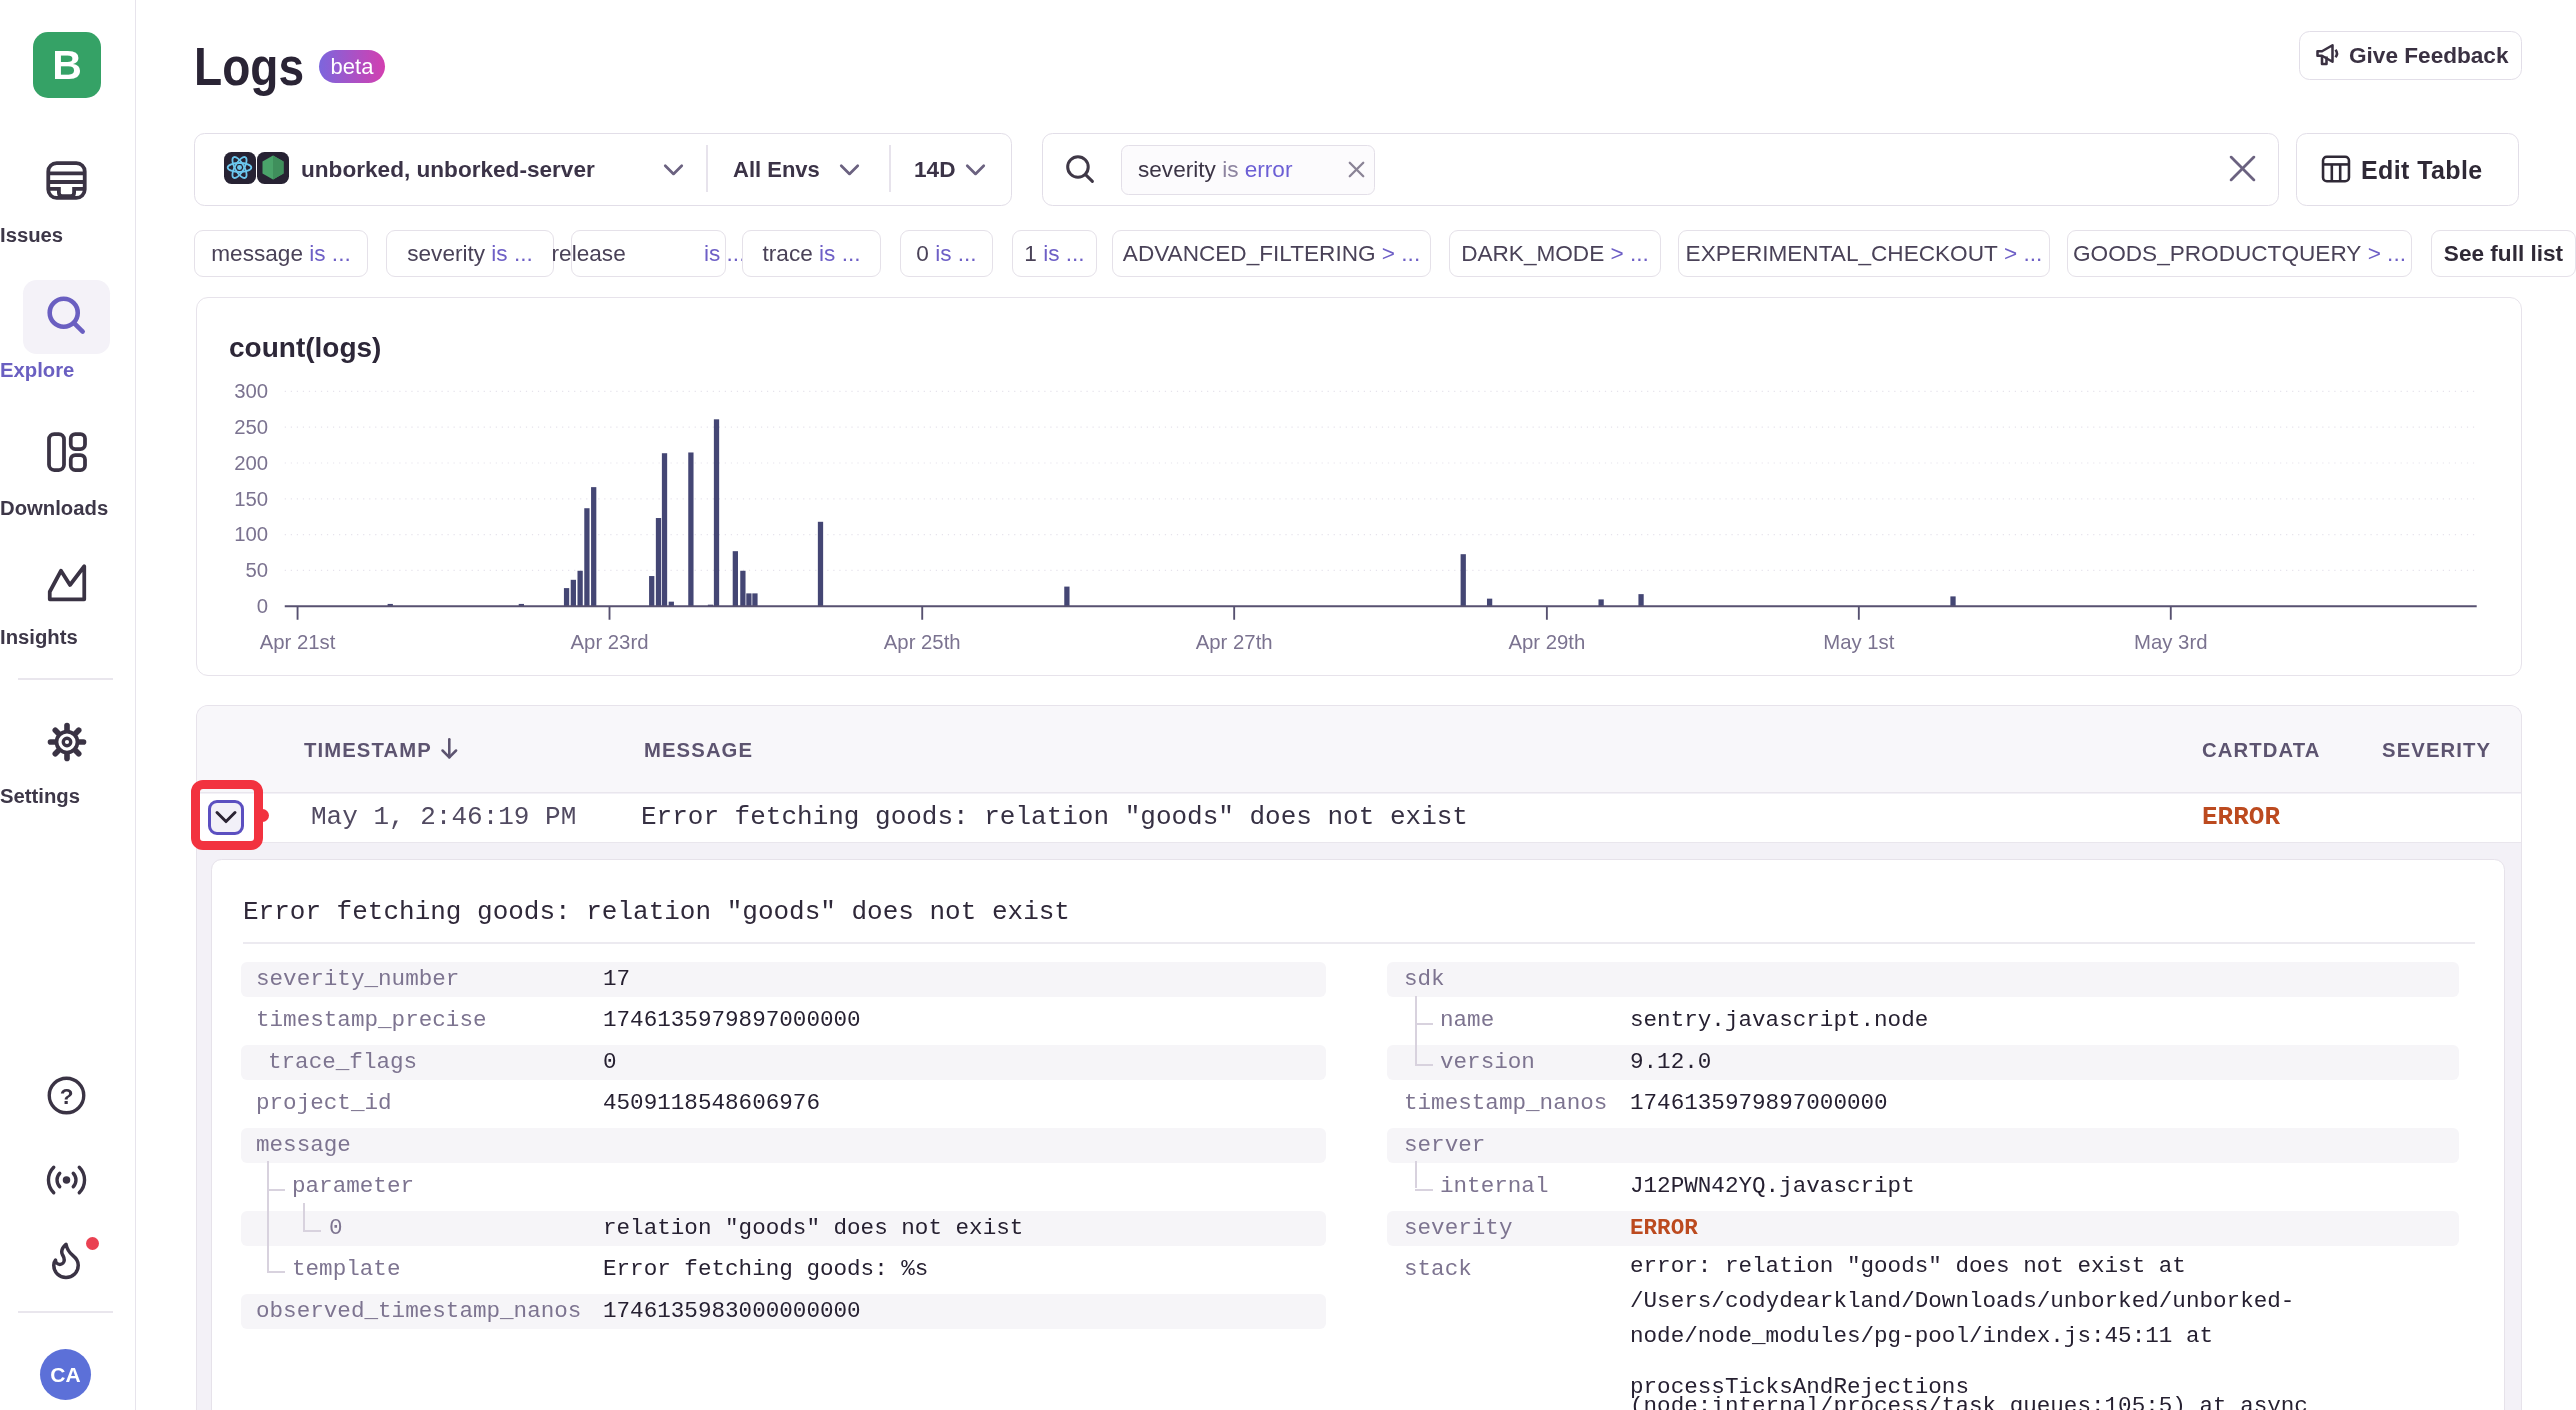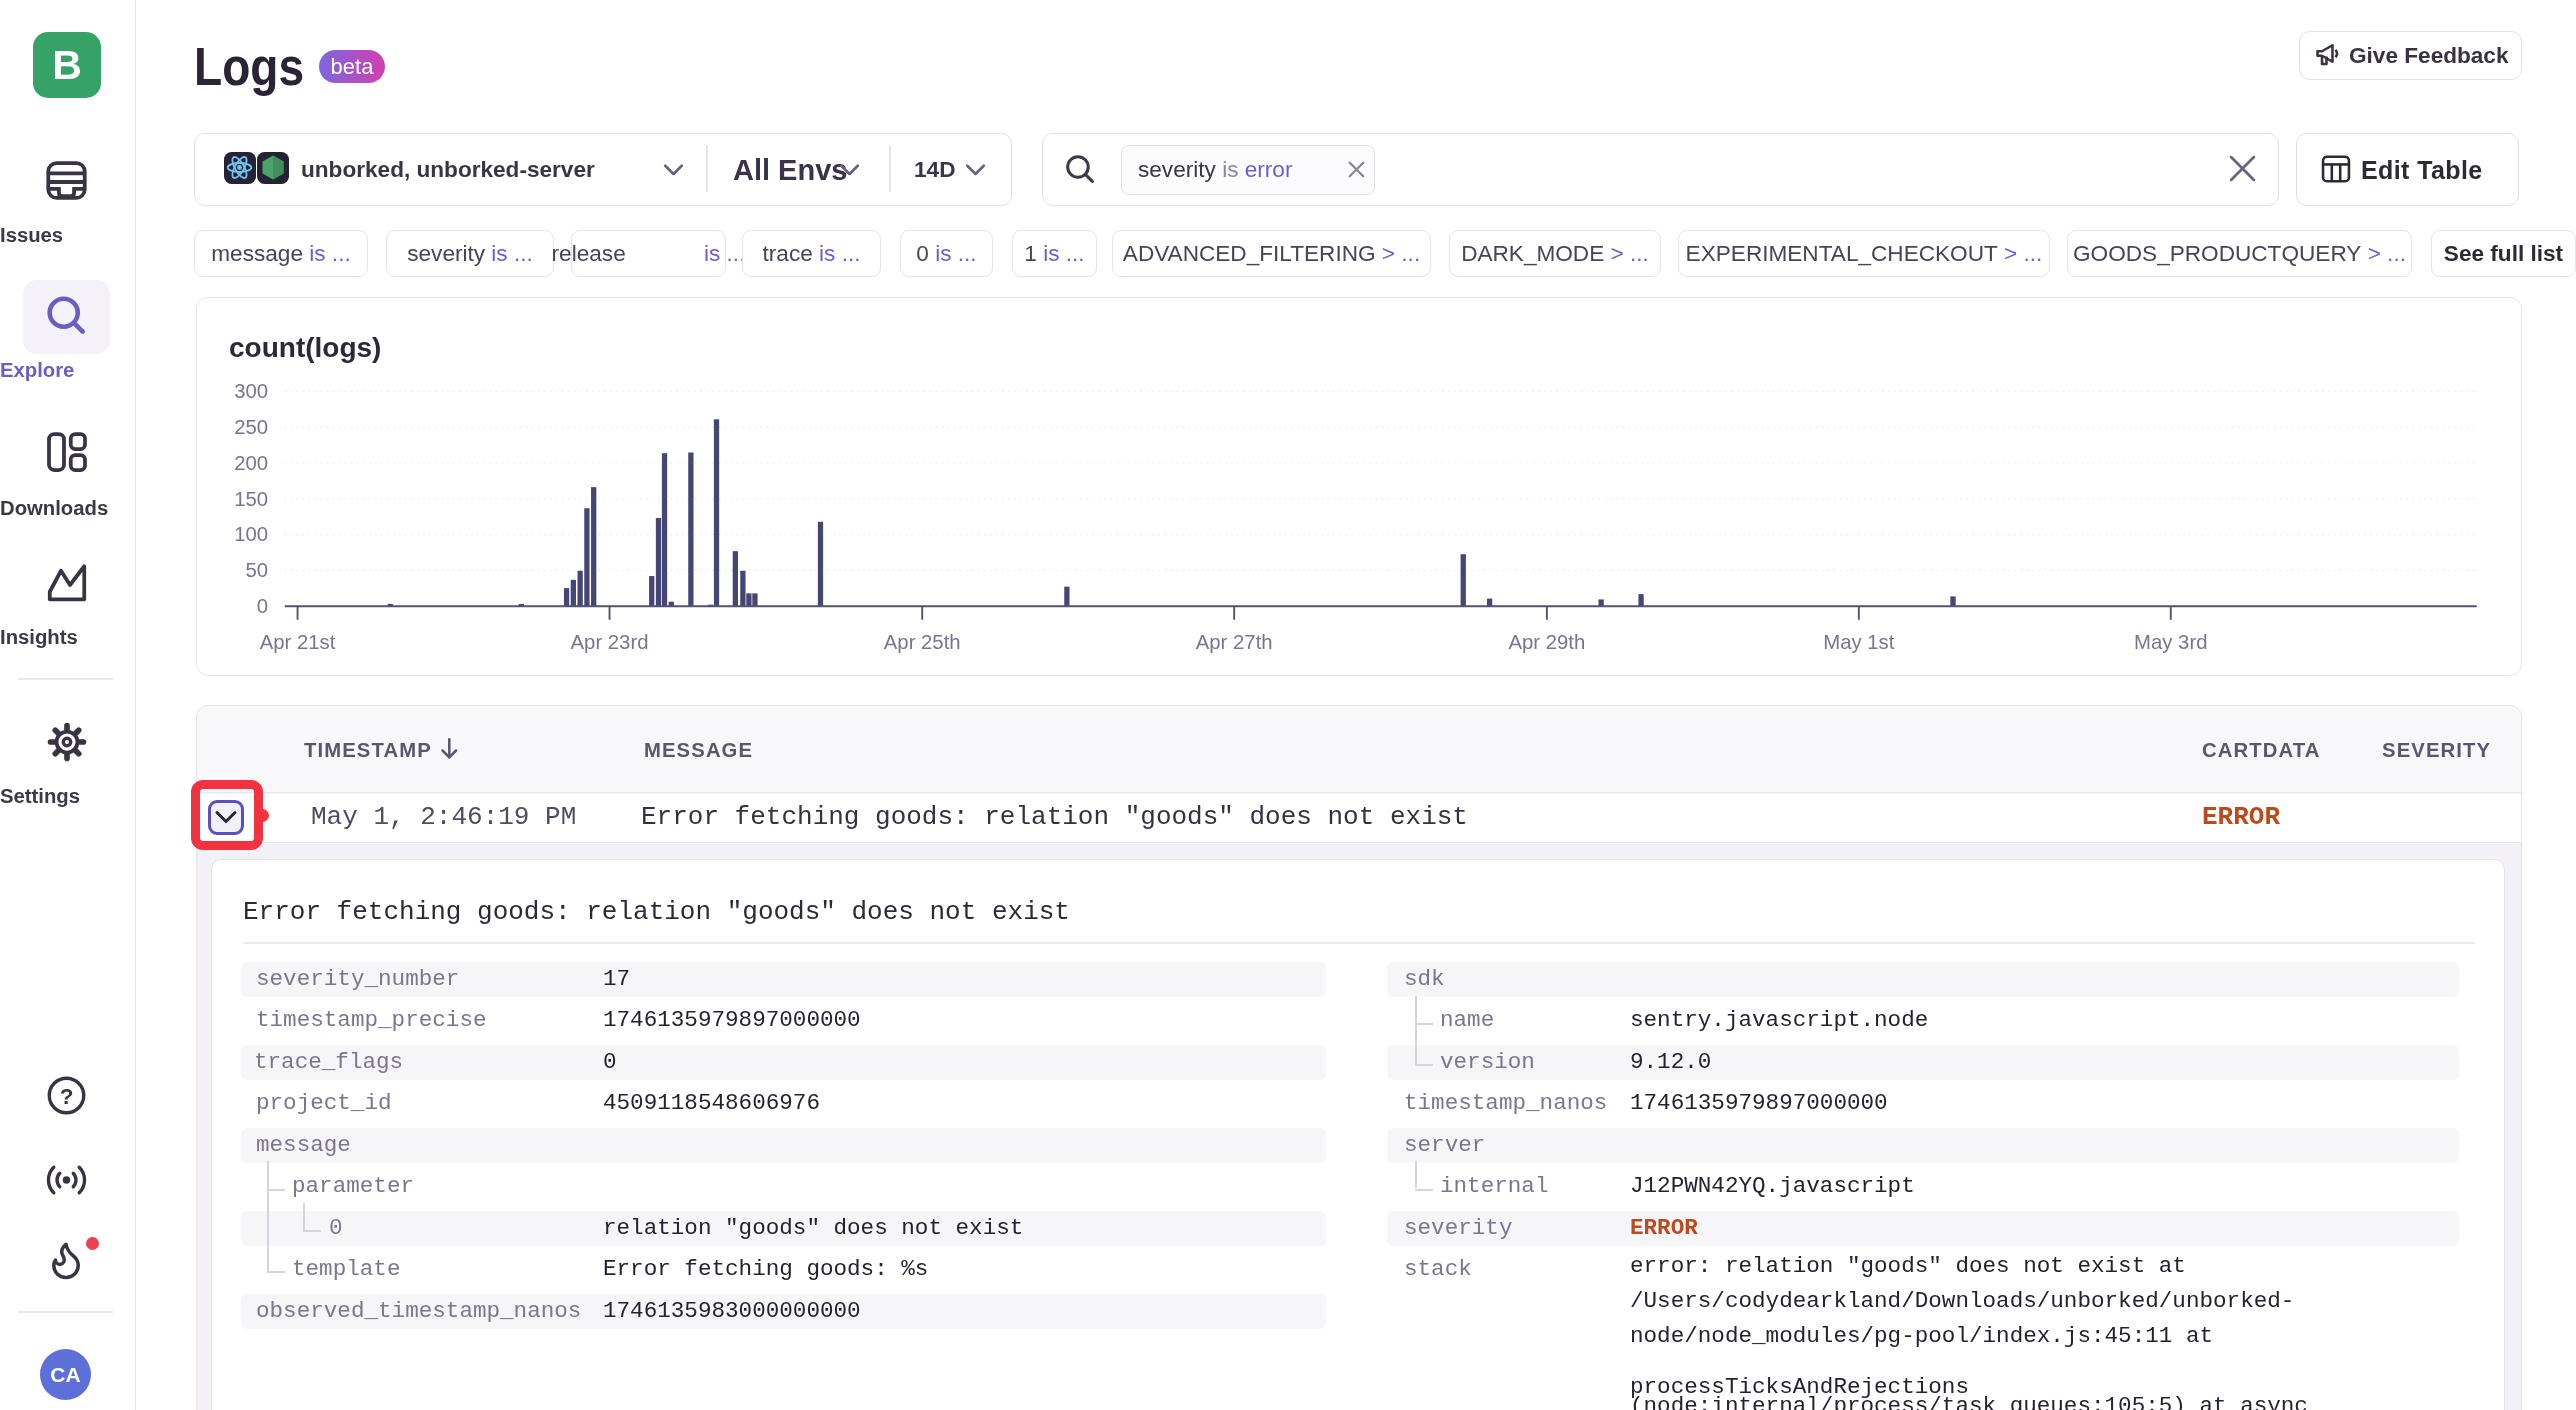--- a/index.html
+++ b/index.html
@@ -118,21 +118,21 @@
 <div class="abs" style="left:257px; top:152px; width:32px; height:32px; background:#272233; border-radius:7.5px;"></div>
 <svg class="abs" style="left:260px; top:154px;" width="26" height="27" viewBox="0 0 34 36" fill="none">
   <path d="M17 2 L31 10 V26 L17 34 L3 26 V10 Z" fill="#4aa36a"></path>
   <path d="M17 2 L31 10 V26 L17 34 Z" fill="#3f8f5c"></path>
 </svg>
 <div class="abs" style="left:301px; top:151px; height:38px; line-height:38px; font-size:22.6px; font-weight:bold; color:#3b3347;">unborked, unborked-server</div>
 <svg class="abs" style="left:663px; top:163px;" width="21" height="13.6" viewBox="0 0 28 18" fill="none" stroke="#6b6280" stroke-width="3.6" stroke-linecap="round" stroke-linejoin="round">
       <polyline points="3,3.5 14,14.5 25,3.5"></polyline>
     </svg>
 <div class="abs" style="left:706px; top:145px; width:1.5px; height:47px; background:#e7e3ec;"></div>
-<div class="abs" style="left:733px; top:151px; height:38px; line-height:38px; font-size:29px; font-weight:bold; color:#3b3347;">All Envs</div>
+<div class="abs" style="left:733px; top:151px; height:38px; line-height:38px; font-size:22px; font-weight:bold; color:#3b3347;">All Envs</div>
 <svg class="abs" style="left:839px; top:163px;" width="21" height="13.6" viewBox="0 0 28 18" fill="none" stroke="#6b6280" stroke-width="3.6" stroke-linecap="round" stroke-linejoin="round">
       <polyline points="3,3.5 14,14.5 25,3.5"></polyline>
     </svg>
 <div class="abs" style="left:889px; top:145px; width:1.5px; height:47px; background:#e7e3ec;"></div>
 <div class="abs" style="left:914px; top:151px; height:38px; line-height:38px; font-size:22.6px; font-weight:bold; color:#3b3347;">14D</div>
 <svg class="abs" style="left:965px; top:163px;" width="21" height="13.6" viewBox="0 0 28 18" fill="none" stroke="#6b6280" stroke-width="3.6" stroke-linecap="round" stroke-linejoin="round">
       <polyline points="3,3.5 14,14.5 25,3.5"></polyline>
     </svg>
 
 <div class="abs" style="left:1042px; top:133px; width:1237px; height:73px; border:1.5px solid #e2dee8; border-radius:10.6px; background:#fff;"></div>
@@ -268,21 +268,21 @@
 <div class="conn" style="left:267px; top:1161px; width:1.9px; height:27px;"></div>
 <div class="conn" style="left:267px; top:1189px; width:18px; height:1.9px;"></div>
 <div class="conn" style="left:303px; top:1203px; width:1.9px; height:27px;"></div>
 <div class="conn" style="left:303px; top:1230px; width:18px; height:1.9px;"></div>
 <div class="conn" style="left:267px; top:1161px; width:1.9px; height:110px;"></div>
 <div class="conn" style="left:267px; top:1271px; width:18px; height:1.9px;"></div>
 <div class="kvkey" style="left:256px; top:959px;">severity_number</div>
 <div class="kvval" style="left:603px; top:959px;">17</div>
 <div class="kvkey" style="left:256px; top:1000px;">timestamp_precise</div>
 <div class="kvval" style="left:603px; top:1000px;">1746135979897000000</div>
-<div class="kvkey" style="left:254px; top:1042px;">trace_flags</div>
+<div class="kvkey" style="left:268px; top:1042px;">trace_flags</div>
 <div class="kvval" style="left:603px; top:1042px;">0</div>
 <div class="kvkey" style="left:256px; top:1083px;">project_id</div>
 <div class="kvval" style="left:603px; top:1083px;">4509118548606976</div>
 <div class="kvkey" style="left:256px; top:1125px;">message</div>
 <div class="kvkey" style="left:292px; top:1166px;">parameter</div>
 <div class="kvkey" style="left:329px; top:1208px;">0</div>
 <div class="kvval" style="left:603px; top:1208px;">relation "goods" does not exist</div>
 <div class="kvkey" style="left:292px; top:1249px;">template</div>
 <div class="kvval" style="left:603px; top:1249px;">Error fetching goods: %s</div>
 <div class="kvkey" style="left:256px; top:1291px;">observed_timestamp_nanos</div>

